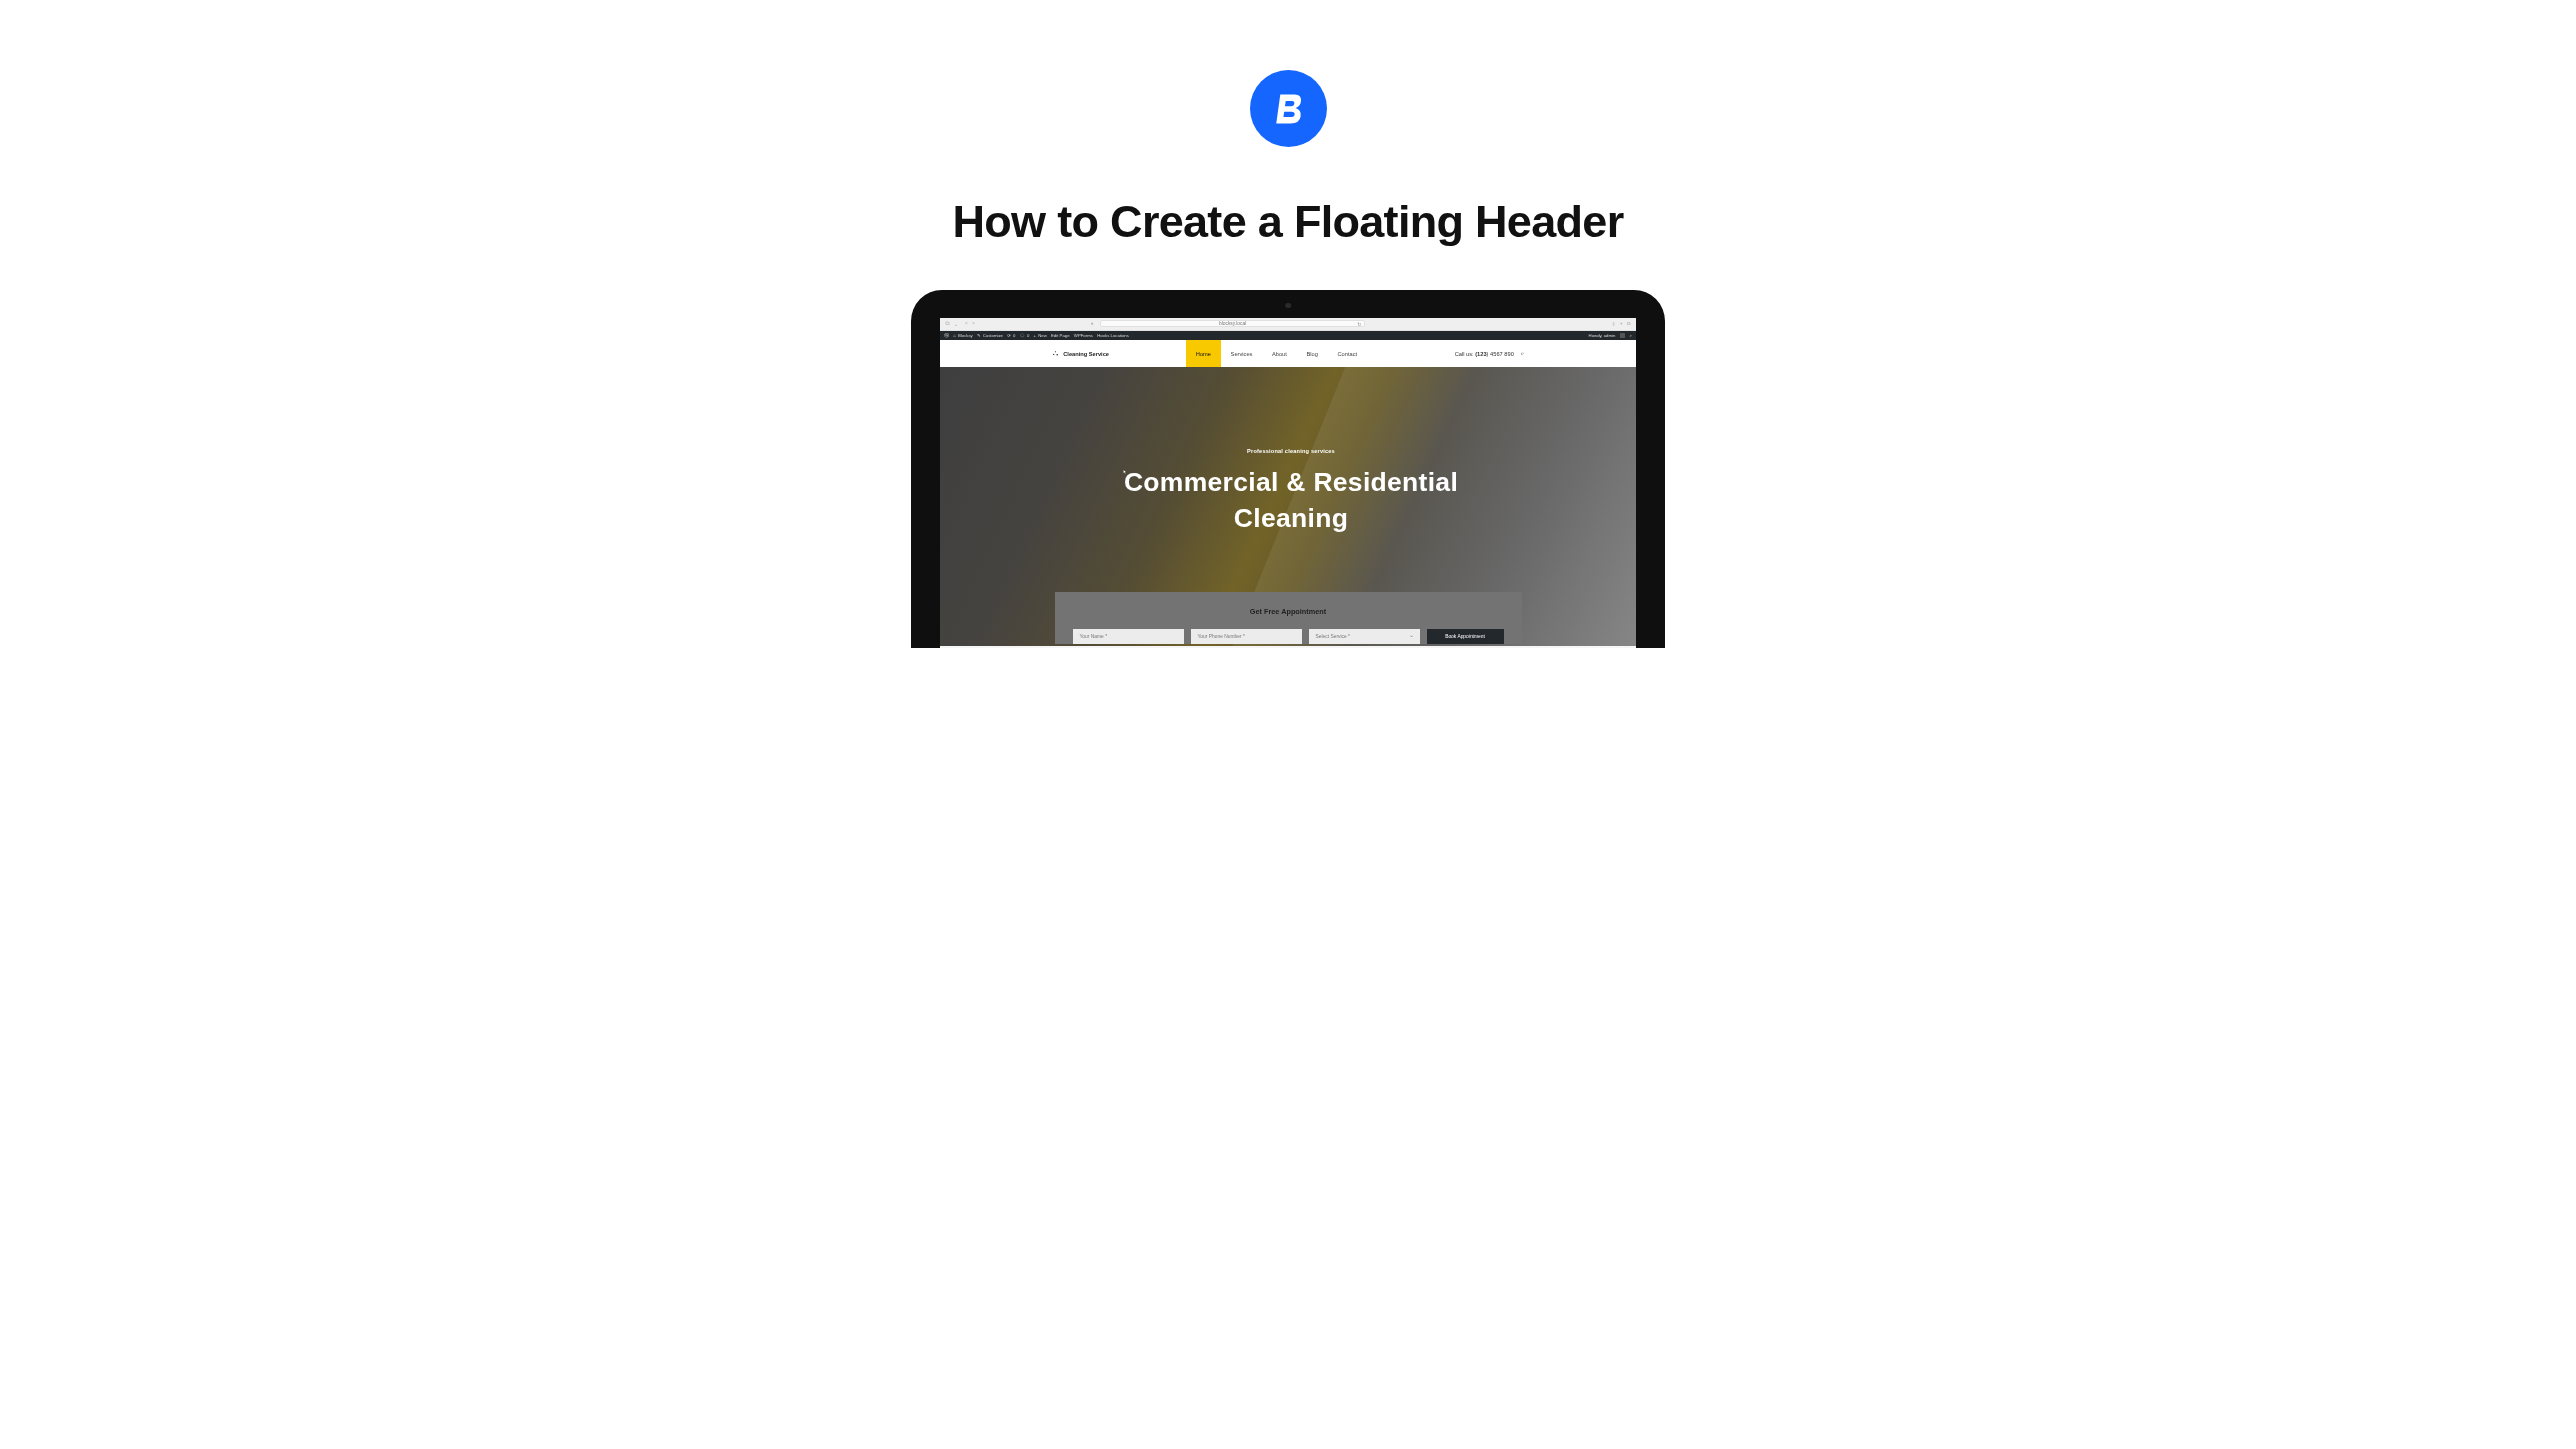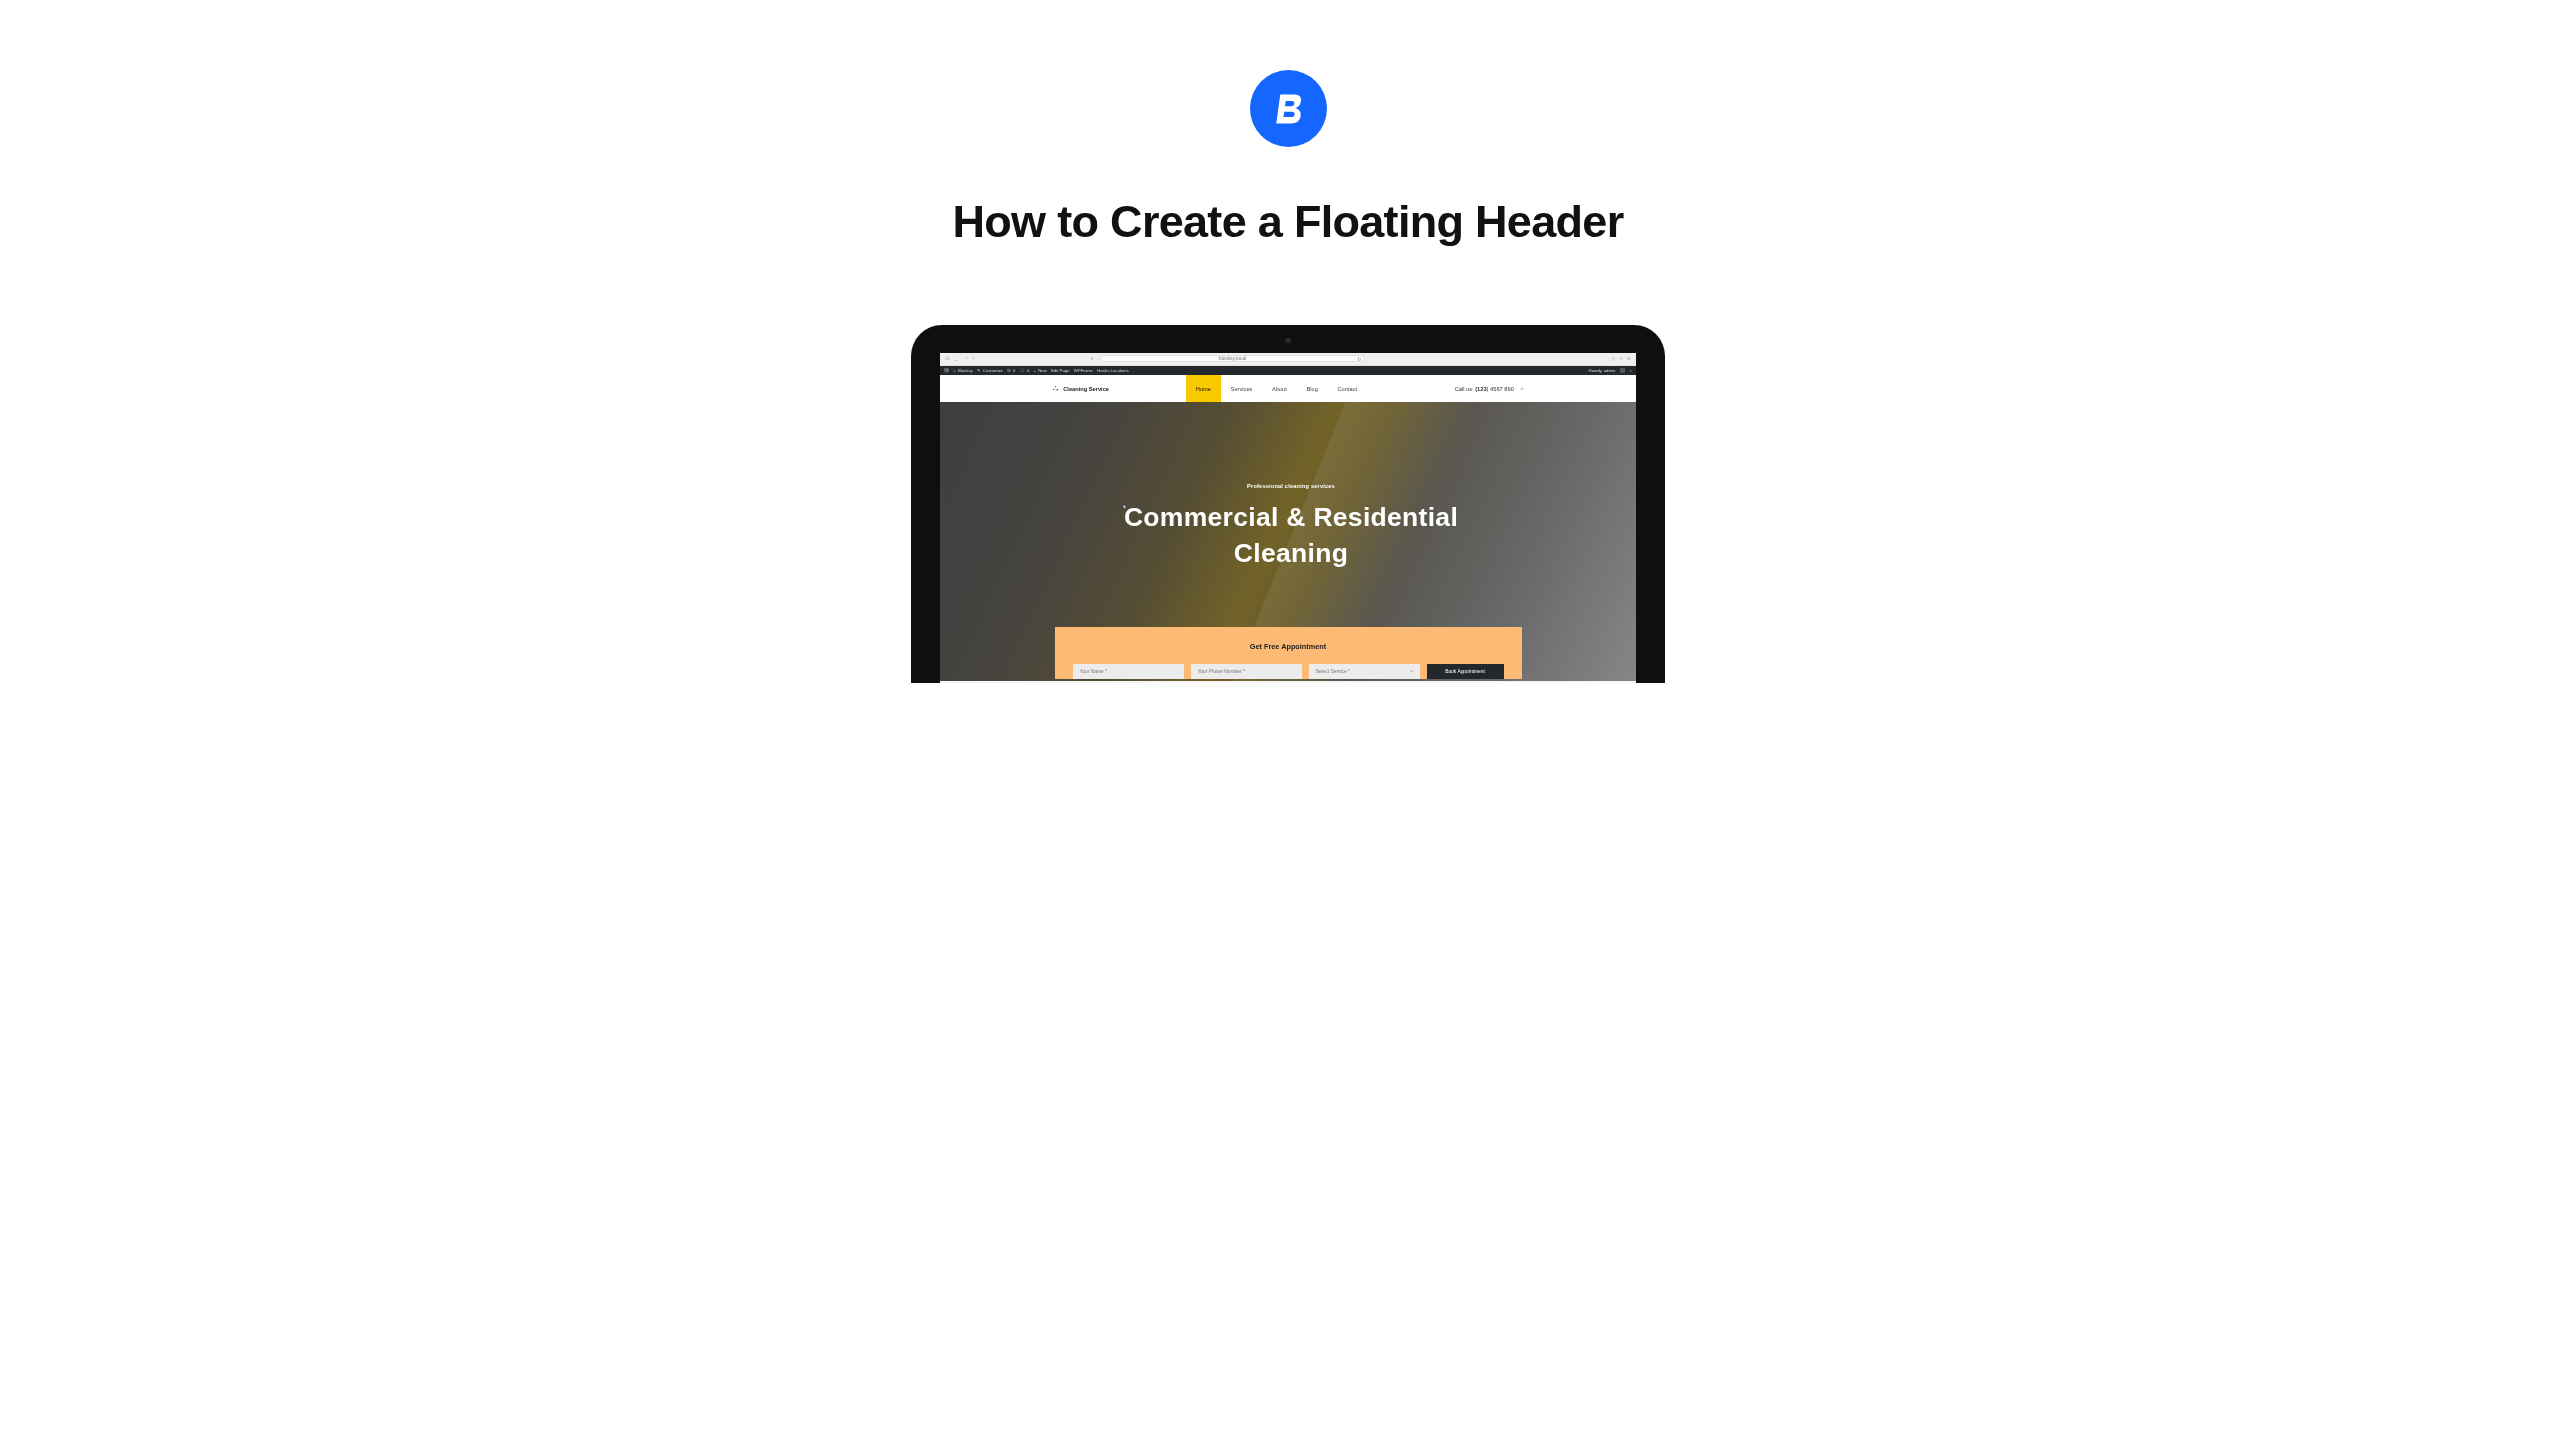--- a/index.html
+++ b/index.html
@@ -21,21 +21,21 @@
     background: #1466ff;
     display: flex; align-items: center; justify-content: center;
     margin-bottom: 49px;
   }
 
   .page-title {
     font-size: 45px;
     font-weight: 600;
     letter-spacing: -0.7px;
     color: #111;
-    margin-bottom: 77px;
+    margin-bottom: 42px;
     text-align: left;
   }
 
   
   .monitor {
     width: 754px;
     background: #0f0f0f;
     border-radius: 31px 31px 0 0;
     padding: 28px 29px 0 29px;
     position: relative;
@@ -137,21 +137,21 @@
   }
   .hero .cursor-dot {
     position: absolute; left: 183px; top: 102px;
     width: 4.2px; height: 5.6px;
   }
 
   
   .form-card {
     position: relative;
     width: 467px;
-    background: #fdba74;
+    background: #737373;
     margin: -54px auto 4px auto;
     padding: 15.3px 18px 0 18px;
     text-align: center;
   }
   .form-card h3 { font-size: 7.3px; font-weight: 700; color: #222; margin-bottom: 12.6px; }
   .form-row { display: flex; gap: 7px; justify-content: center; }
   .form-row .field {
     flex: 1;
     height: 15.3px;
     background: #ececec;

